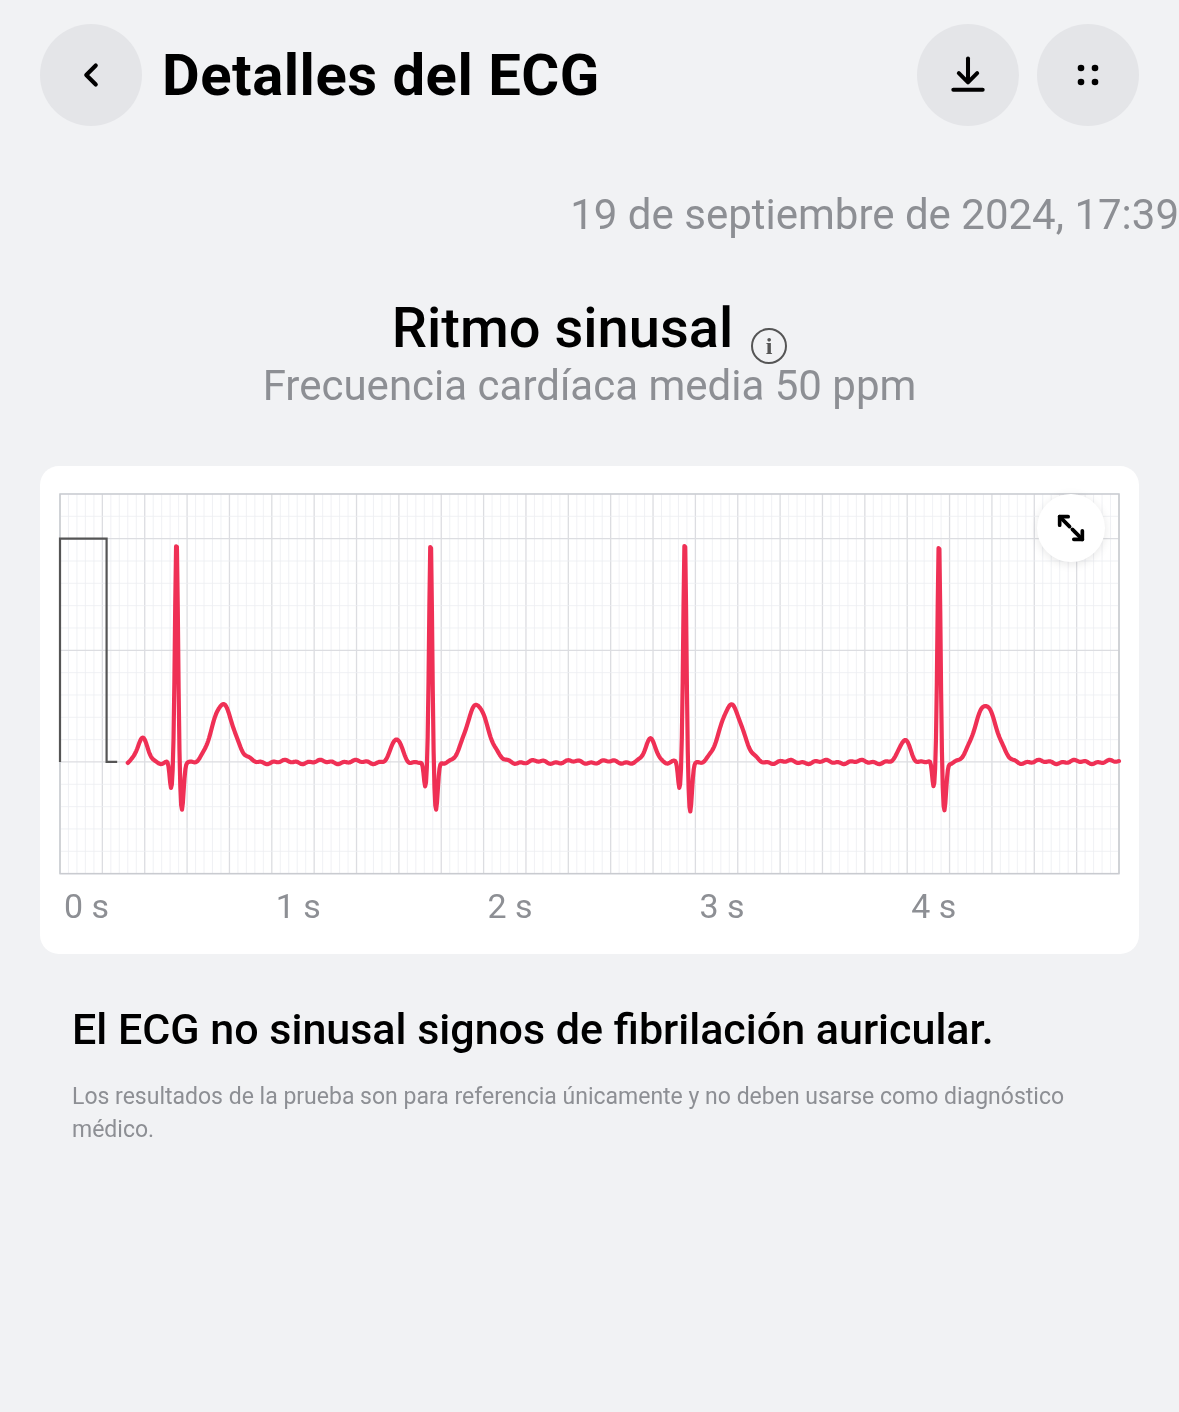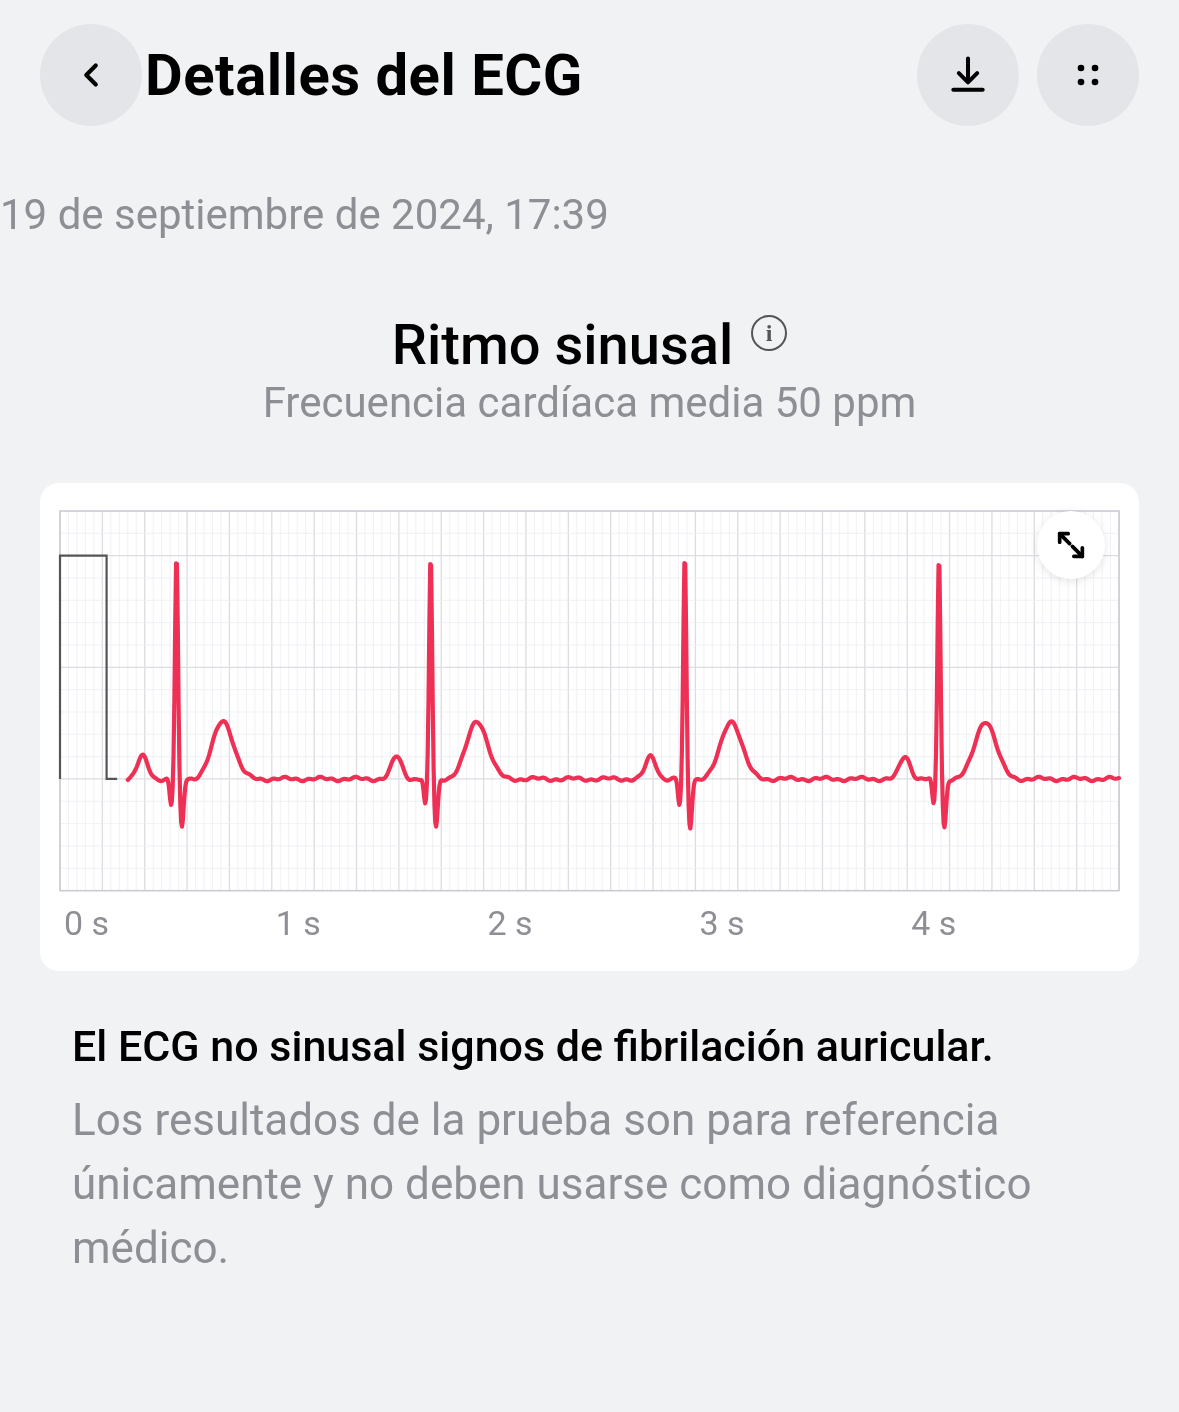--- a/index.html
+++ b/index.html
@@ -7,21 +7,21 @@
       font-family: -apple-system, BlinkMacSystemFont, "Segoe UI", Roboto, Helvetica, Arial, sans-serif;
       background: #f1f2f4;
       width: 1179px;
       height: 1412px;
       overflow: hidden;
     }
     .header {
       display: flex;
       align-items: center;
       padding: 24px 40px;
-      gap: 3px;
+      gap: 20px;
     }
     .icon-btn {
       width: 102px;
       height: 102px;
       border-radius: 50%;
       background: #e4e5e8;
       border: none;
       display: flex;
       align-items: center;
       justify-content: center;
@@ -29,32 +29,32 @@
     }
     .page-title {
       font-size: 58px;
       font-weight: 700;
       color: #000;
       flex: 1;
       letter-spacing: 0.5px;
     }
     .header-right { display: flex; gap: 18px; }
     .timestamp {
-      text-align: left;
+      text-align: right;
       color: #8d8f94;
       font-size: 42px;
       margin-top: 40px;
       font-weight: 400;
     }
     .rhythm-row {
       display: flex;
-      align-items: flex-start;
+      align-items: flex-end;
       justify-content: center;
       gap: 18px;
-      margin-top: 73px;
+      margin-top: 56px;
     }
     .rhythm-title {
       font-size: 56px;
       font-weight: 500;
       color: #000;
     }
     .info-icon {
       width: 36px; height: 36px;
       border: 2.5px solid #555;
       border-radius: 50%;
@@ -93,22 +93,22 @@
     }
     .chart-svg { width: 100%; height: auto; display: block; }
     .desc-block { margin: 44px 72px 0; }
     .desc-title {
       font-size: 43px;
       font-weight: 500;
       color: #000;
       line-height: 1.45;
     }
     .desc-sub {
-      margin-top: 12px;
-      font-size: 44px;
+      margin-top: 20px;
+      font-size: 23px;
       color: #8d8f94;
       line-height: 1.45;
     }
   </style>
 </head>
 <body>
 
 <div class="header">
   <button class="icon-btn">
     <svg width="38" height="38" viewBox="0 0 24 24" fill="none" stroke="#000" stroke-width="2.6" stroke-linecap="round" stroke-linejoin="round">

